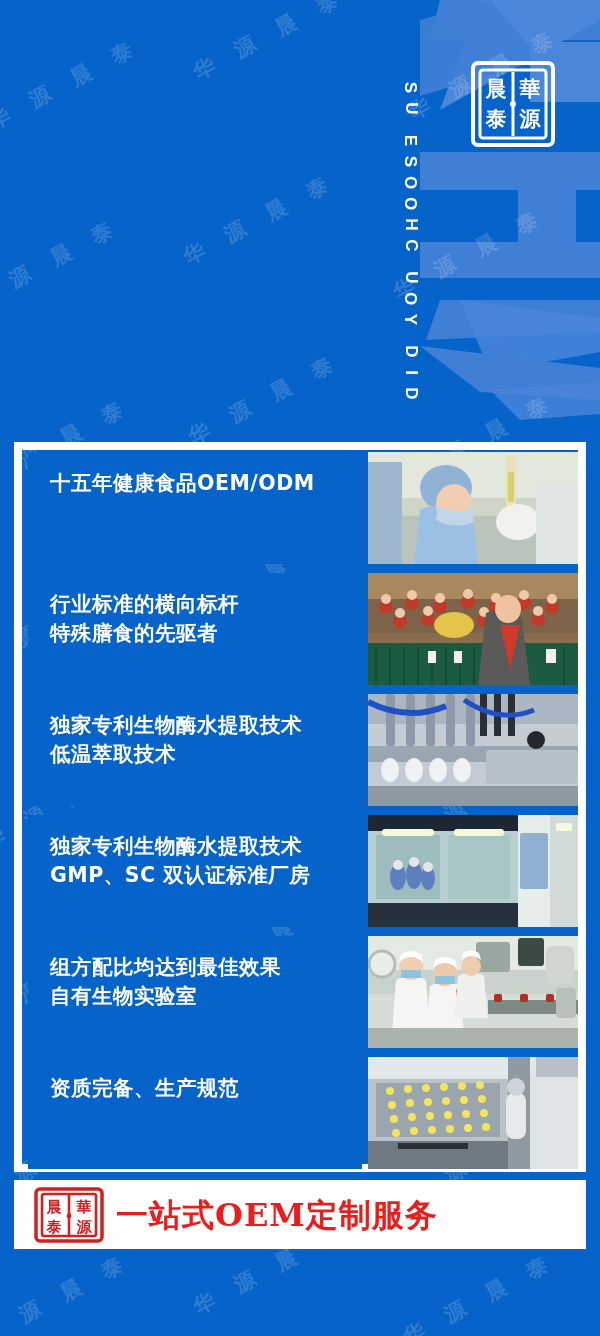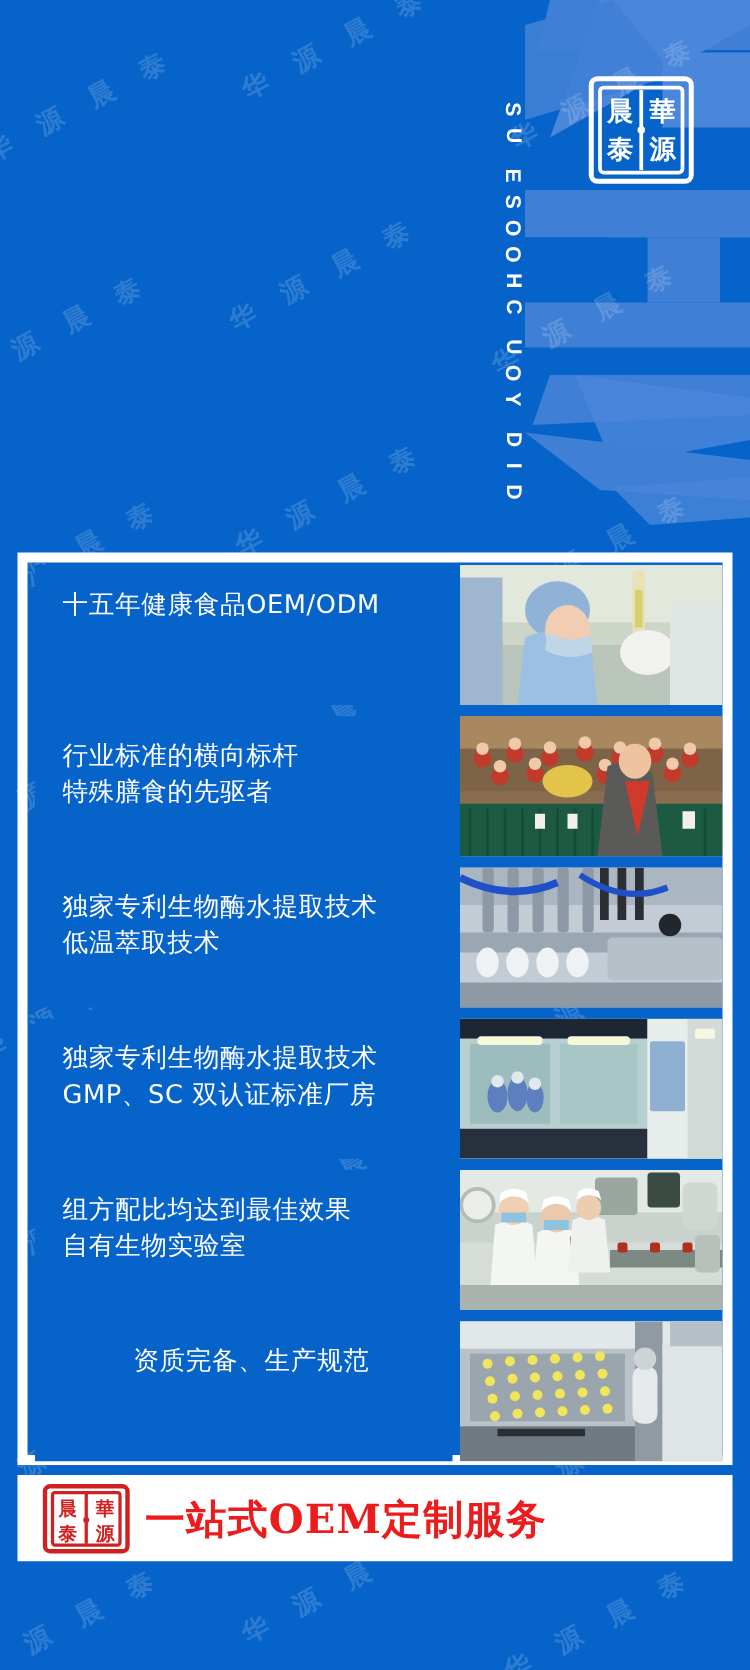--- a/index.html
+++ b/index.html
@@ -55,28 +55,28 @@
 
   
   .frame{
     position:absolute;left:14px;top:442px;width:572px;height:730px;
     border:8px solid #ffffff;box-sizing:border-box;
   }
   .cards{
     position:absolute;left:28px;top:452px;width:550px;height:720px;
   }
   .row{position:relative;width:550px;height:112px;margin-bottom:9px;}
-  .row:last-child{margin-bottom:0;text-align:center;}
+  .row:last-child{margin-bottom:0;}
   .card-text{
     position:absolute;left:0;top:0;width:334px;height:112px;
     background:#0563c9;box-sizing:border-box;
     padding:17px 10px 0 22px;
   }
   .card-line{
-    color:#ffffff;font-weight:400;font-size:20.5px;line-height:1.42;
+    color:#ffffff;font-weight:700;font-size:20.5px;line-height:1.42;
     font-family:"DejaVu Sans","Liberation Sans",sans-serif;
     letter-spacing:.5px;white-space:nowrap;
   }
   .card-photo{
     position:absolute;left:340px;top:0;width:210px;height:112px;
     overflow:hidden;background:#9fb4c6;
   }
   .card-photo .ph{position:absolute;inset:0;}
 
   

